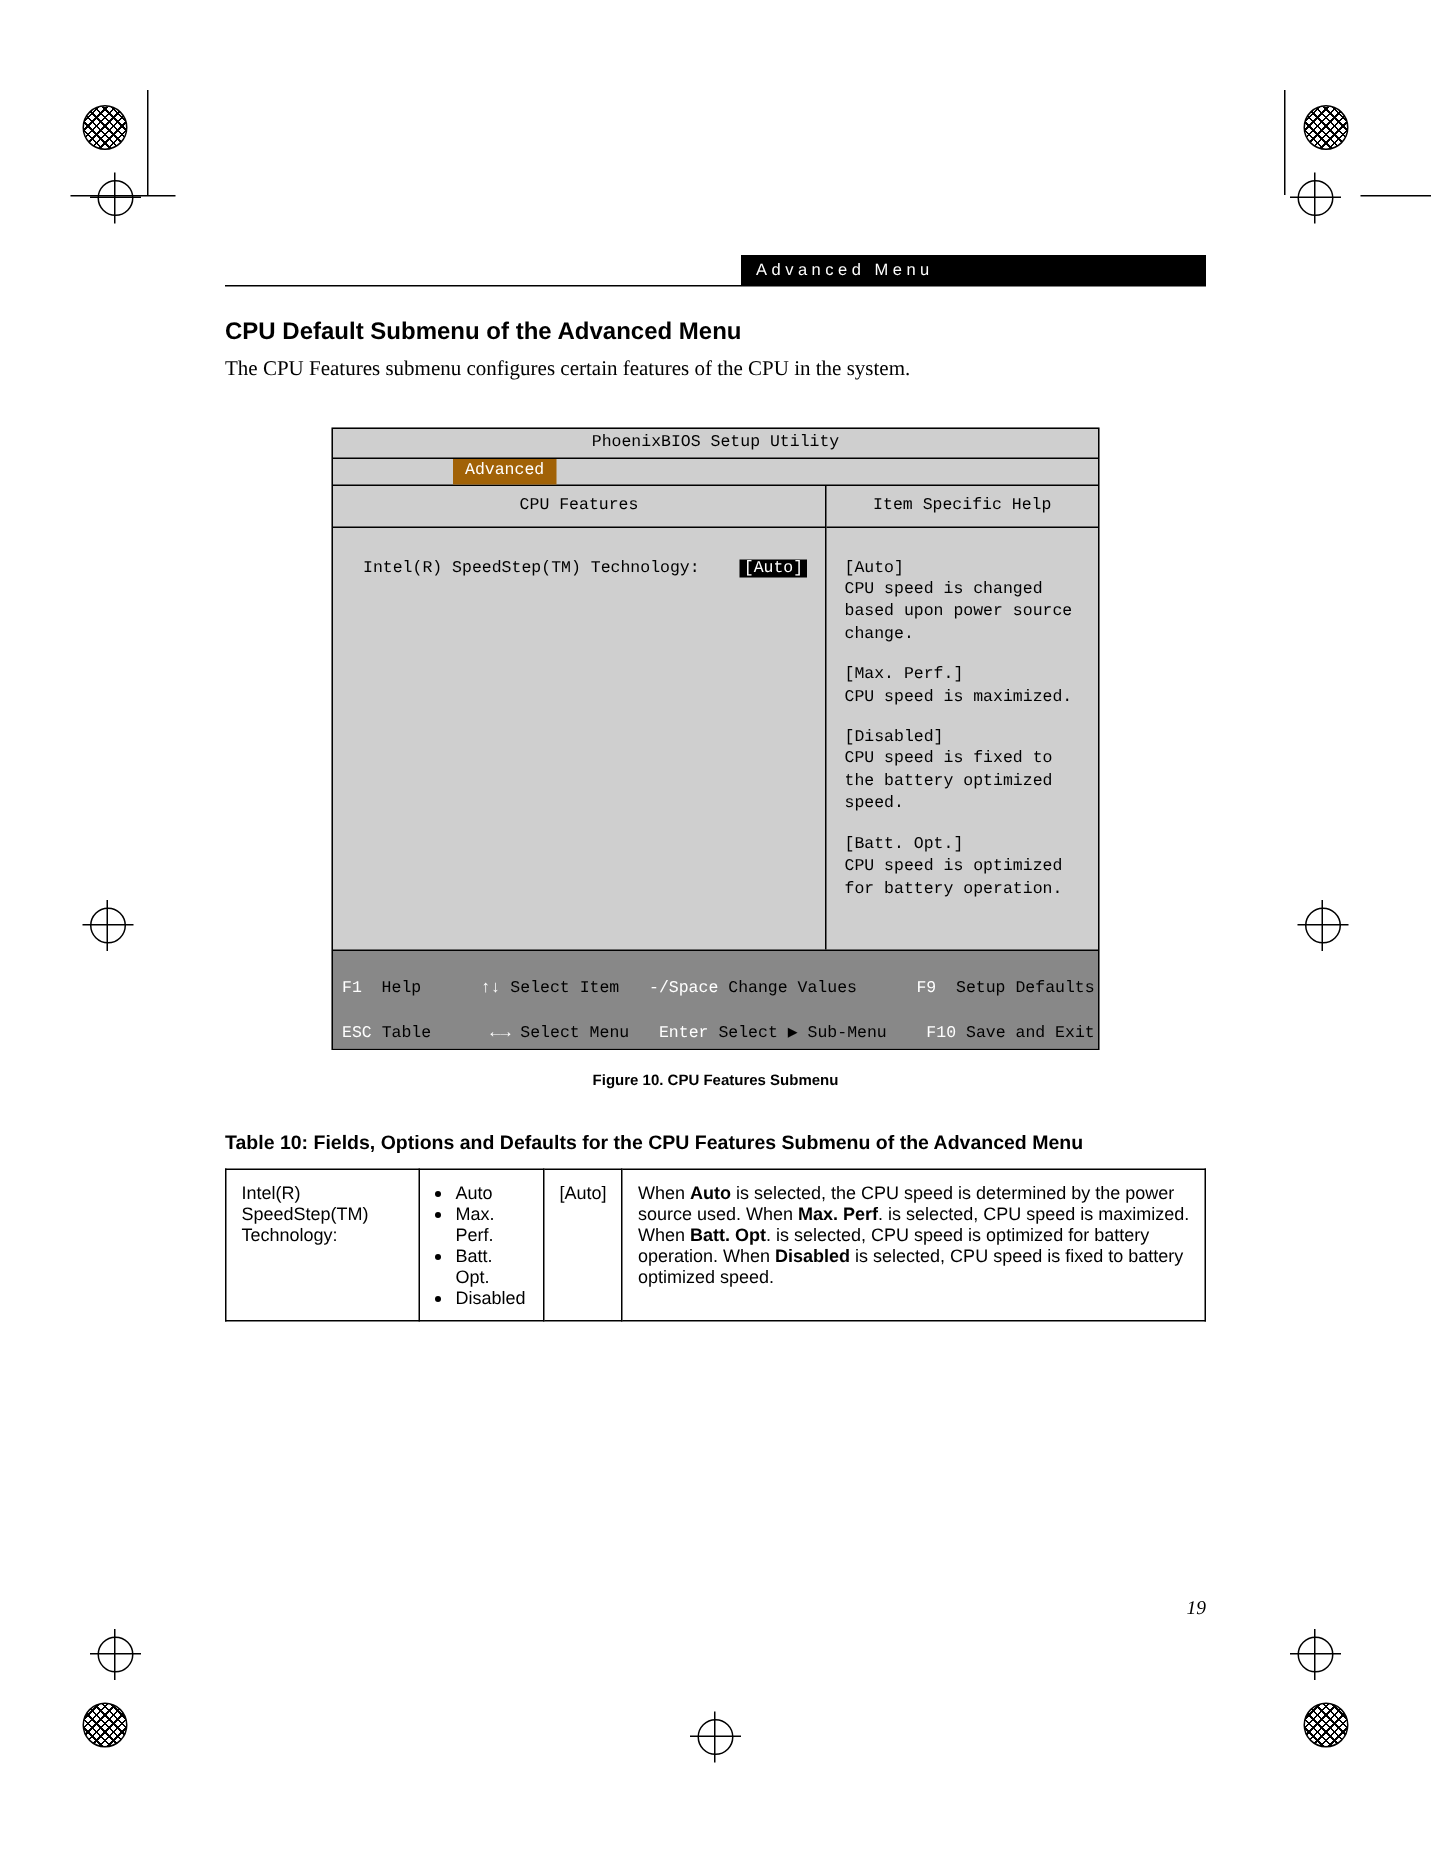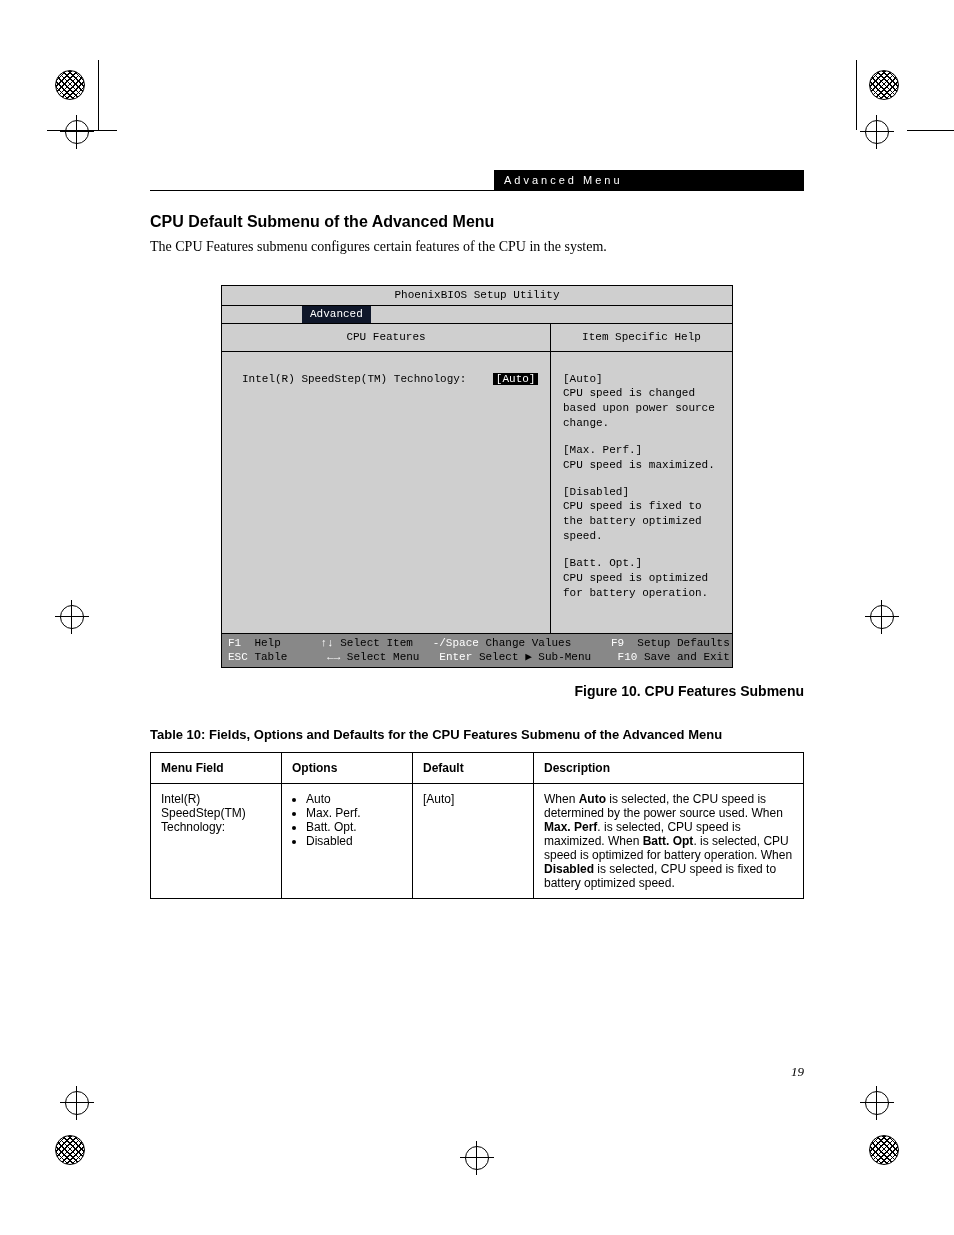--- a/index.html
+++ b/index.html
@@ -57,21 +57,21 @@
     text-align: center;
     padding: 2px 0;
     border-bottom: 1px solid #000;
   }
   .bios-tabs {
     padding: 0 0 0 80px;
     border-bottom: 1px solid #000;
   }
   .bios-tab {
     display: inline-block;
-    background: #0f172a;
+    background: #a16207;
     color: #fff;
     padding: 1px 8px;
   }
   .bios-body {
     display: flex;
     border-bottom: 1px solid #000;
   }
   .bios-left {
     width: 328px;
     border-right: 1px solid #000;
@@ -100,26 +100,26 @@
   }
   .bios-help-block {
     margin-bottom: 12px;
   }
   .bios-bottom {
     background: #888;
     color: #000;
     padding: 2px 6px;
   }
   .bios-bottom .k { color: #fff; }
-  .bios-bottom .line { white-space: pre; }
+  .bios-bottom .line { white-space: pre; margin-top: 16px; }
   .figcap {
-    text-align: right;
-    font-family: "Trebuchet MS", Arial, sans-serif;
-    font-weight: bold;
-    font-size: 14px;
+    text-align: center;
+    font-family: "Trebuchet MS", Arial, sans-serif;
+    font-weight: bold;
+    font-size: 10px;
     margin: 10px 0 25px 0;
   }
   .table-title {
     font-family: "Trebuchet MS", Arial, sans-serif;
     font-weight: bold;
     font-size: 13px;
     margin: 28px 0 10px 0;
   }
   table.options {
     border-collapse: collapse;
@@ -245,26 +245,20 @@
       <div class="line"><span class="k">ESC</span> <span>Table</span>      <span class="k">←→</span> <span>Select Menu</span>   <span class="k">Enter</span> <span>Select ▶ Sub-Menu</span>    <span class="k">F10</span> <span>Save and Exit</span></div>
     </div>
   </div>
 
   <div class="figcap">Figure 10.  CPU Features Submenu</div>
 
   <div class="table-title">Table 10: Fields, Options and Defaults for the CPU Features Submenu of the Advanced Menu</div>
 
   <table class="options">
     <tbody>
-        <tr>
-      <th class="col-menufield">Menu Field</th>
-      <th class="col-options">Options</th>
-      <th class="col-default">Default</th>
-      <th>Description</th>
-    </tr>
     <tr>
       <td>Intel(R) SpeedStep(TM) Technology:</td>
       <td>
         <ul class="opt-list">
           <li>Auto</li>
           <li>Max. Perf.</li>
           <li>Batt. Opt.</li>
           <li>Disabled</li>
         </ul>
       </td>

